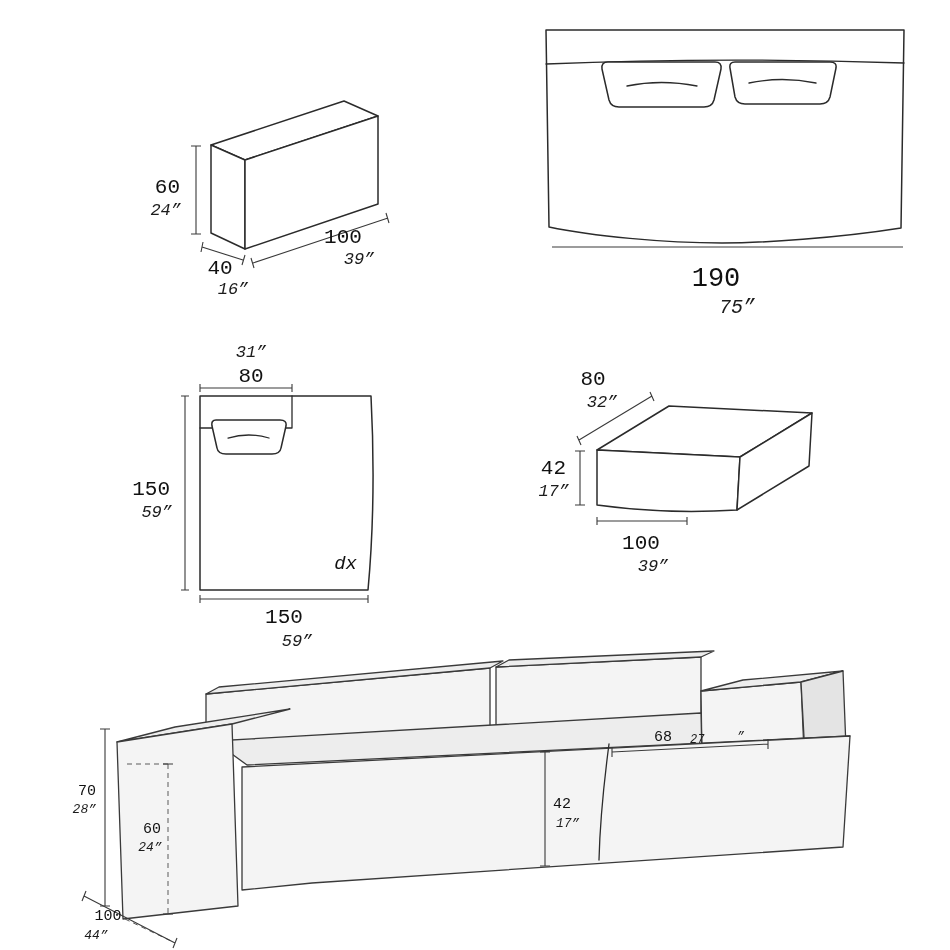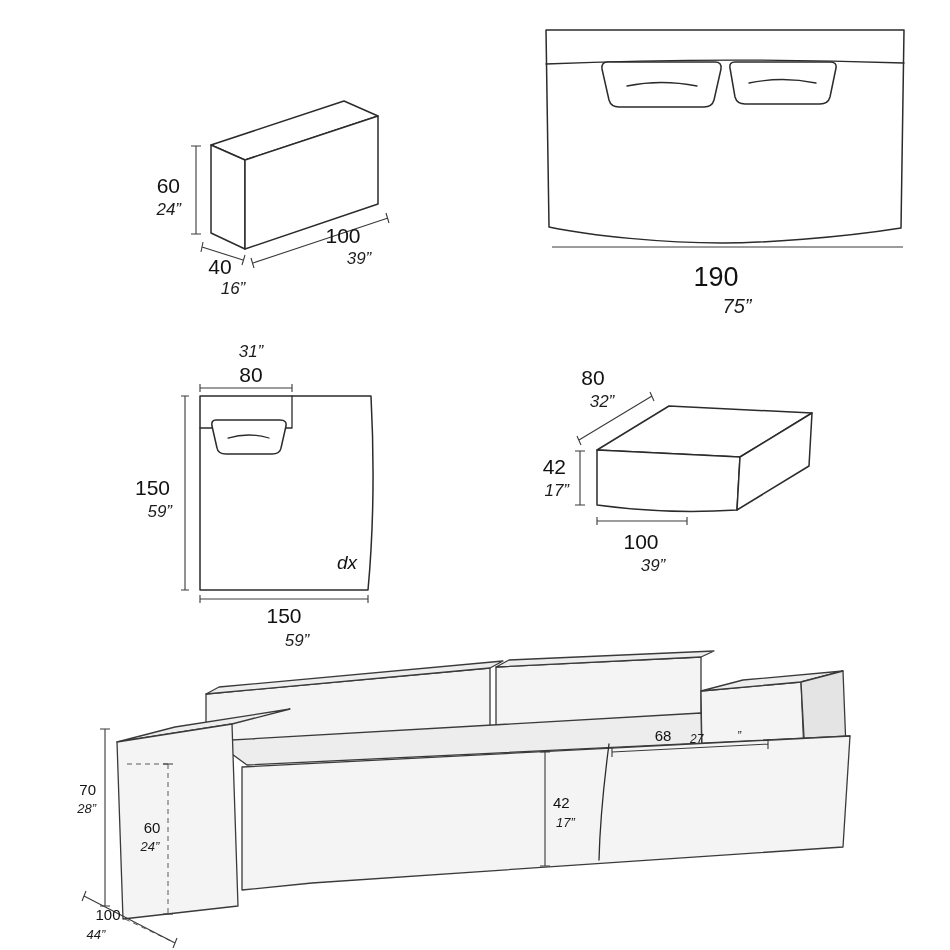--- a/index.html
+++ b/index.html
@@ -1,18 +1,18 @@
 <!DOCTYPE html>
 <html><head>
 <meta charset="utf-8">
 <style>
   html,body{margin:0;padding:0;background:#ffffff;}
   .canvas{
     position:relative;width:946px;height:950px;background:#ffffff;
-    font-family:Liberation Sans, sans-serif;overflow:hidden;
+    font-family:Liberation Mono, monospace;overflow:hidden;
   }
   svg{position:absolute;left:0;top:0;}
   
   .outline{fill:#ffffff;stroke:#2b2b2b;stroke-width:1.5;stroke-linejoin:round;stroke-linecap:round;}
   .line{fill:none;stroke:#2b2b2b;stroke-width:1.3;stroke-linecap:round;}
   .dim{fill:none;stroke:#3a3a3a;stroke-width:1.1;stroke-linecap:butt;}
   .dashed{fill:none;stroke:#5a5a5a;stroke-width:1;stroke-dasharray:5 4;}
   .face-front{fill:#f4f4f4;stroke:#3a3a3a;stroke-width:1.3;stroke-linejoin:round;}
   .face-top{fill:#ededed;stroke:#3a3a3a;stroke-width:1.3;stroke-linejoin:round;}
   .face-side{fill:#e4e4e4;stroke:#3a3a3a;stroke-width:1.3;stroke-linejoin:round;}

